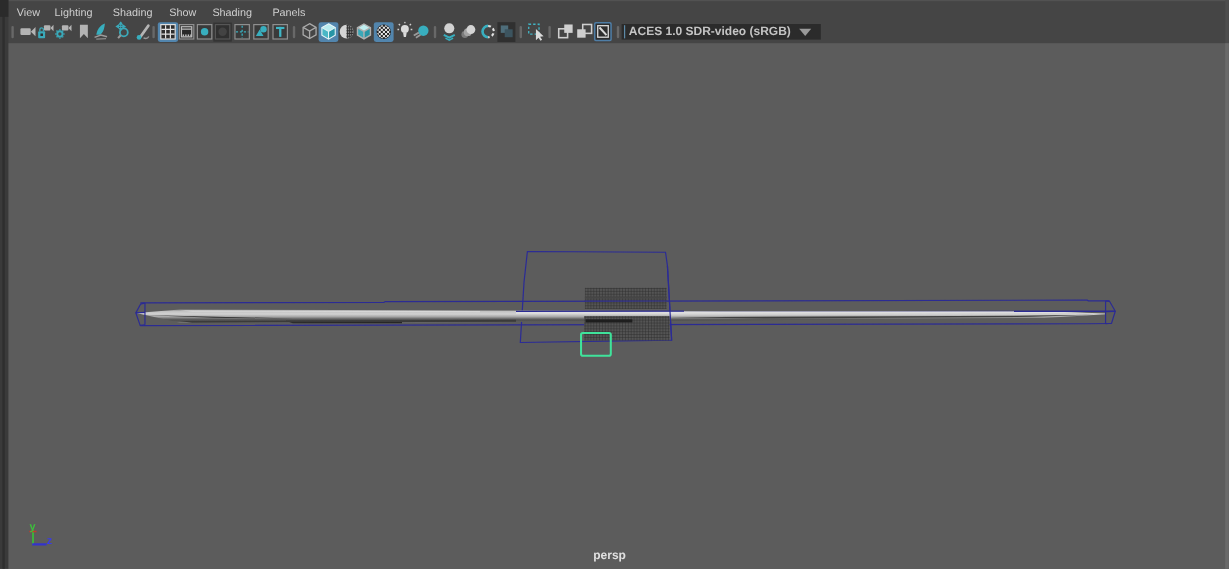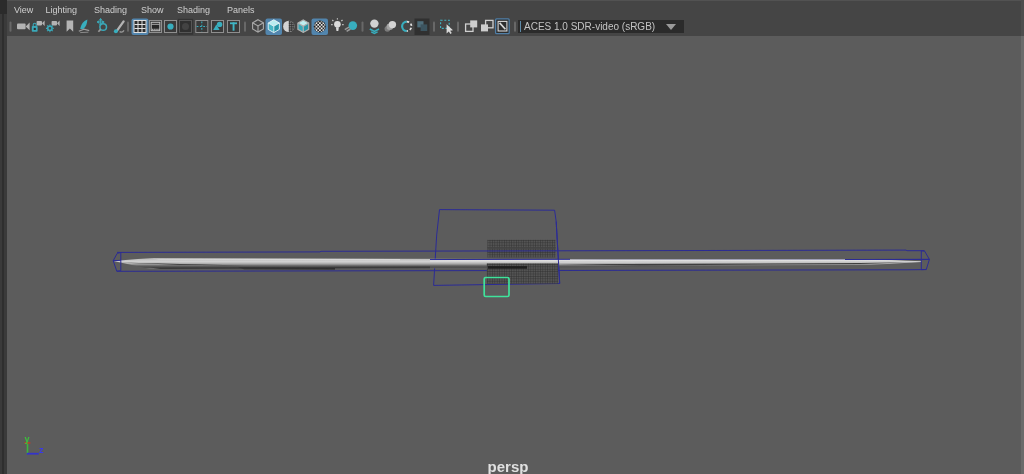--- a/index.html
+++ b/index.html
@@ -6,27 +6,27 @@
     background:#5c5c5c;font-family:"Liberation Sans",sans-serif;}
   #stage{position:absolute;left:0;top:0;width:1024px;height:474px;padding-left:48px;}
   .bar{position:absolute;left:0;top:0;width:1024px;height:36px;background:#454545;}
   .topline{position:absolute;left:0;top:0;width:1024px;height:1px;background:#525252;}
   .menu-item{position:absolute;top:4.5px;color:#cfcfcf;font-size:9px;white-space:pre;}
   .leftstrip{position:absolute;left:0;top:0;width:7px;height:474px;background:#3a3a3a;z-index:5;}
   .leftstrip .dk{position:absolute;left:2px;top:0;width:2px;height:474px;background:#2e2e2e;}
   .leftstrip .top{position:absolute;left:0;top:0;width:7px;height:14px;background:#2b2b2b;}
   .rightstrip-top{position:absolute;left:1021px;top:0;width:3px;height:36px;background:#4d4d4d;z-index:5;}
   .rightstrip{position:absolute;left:1021px;top:36px;width:3px;height:438px;background:#6a6a6a;z-index:5;}
-  #dropdown{position:absolute;left:518px;top:20px;width:166px;height:13px;background:#2b2b2b;}
+  #dropdown{position:absolute;left:518px;top:20px;width:166px;height:13px;background:#2b2b2b;font-weight:bold;}
   #dropdown .txt{position:absolute;left:6px;top:1px;font-size:10px;color:#c4c4c4;white-space:pre;}
   #dropdown .caret{position:absolute;left:2px;top:1px;width:1px;height:11px;background:#5d8aa8;}
   #dropdown .arrow{position:absolute;left:148px;top:4px;width:0;height:0;
      border-left:5px solid transparent;border-right:5px solid transparent;border-top:6px solid #9a9a9a;}
   #persp{position:absolute;left:458px;top:458px;width:100px;text-align:center;
-     font-size:15px;font-weight:bold;color:#e0e0e0;}
+     font-size:10px;font-weight:bold;color:#e0e0e0;}
 </style>
 </head>
 <body>
 <div id="stage">
   <div class="bar"></div>
   <div class="topline"></div>
 
   <span class="menu-item" style="left:14px;">View</span>
   <span class="menu-item" style="left:45.5px;">Lighting</span>
   <span class="menu-item" style="left:94px;">Shading</span>

